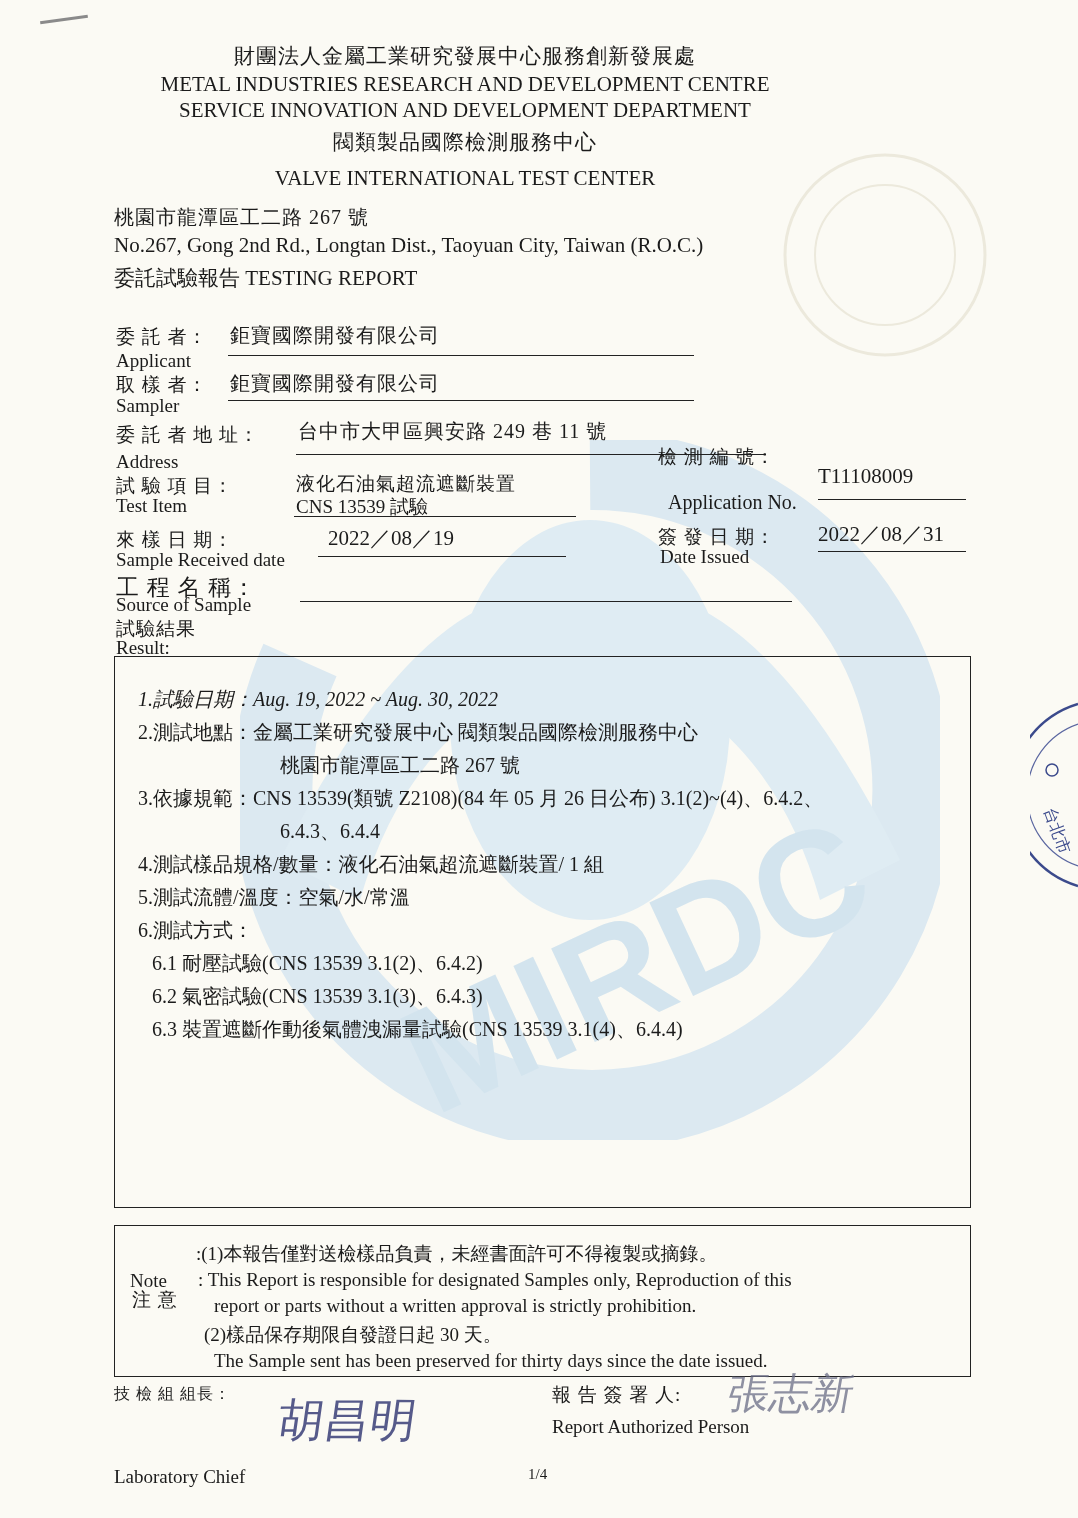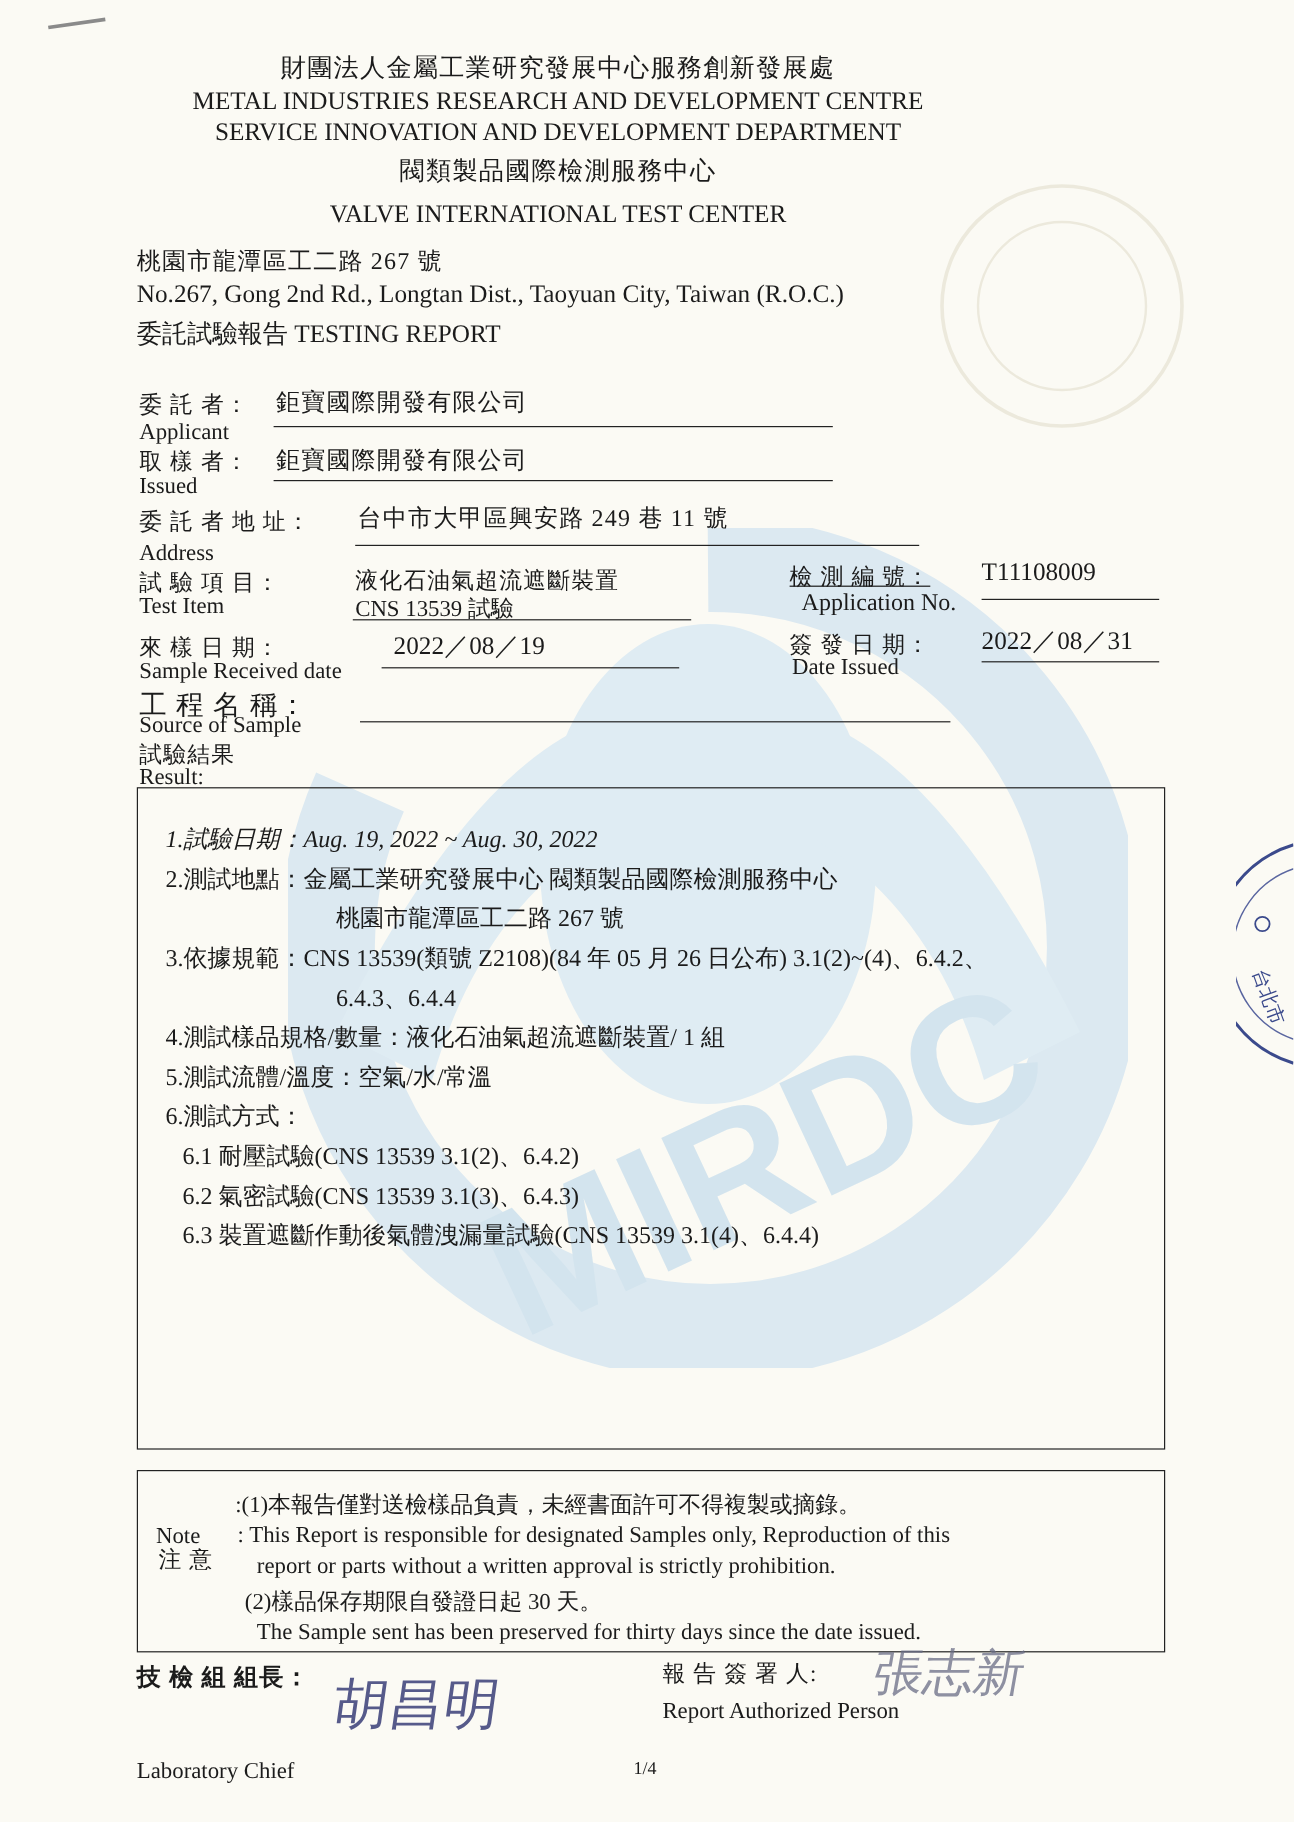--- a/index.html
+++ b/index.html
@@ -44,35 +44,35 @@
 <div class="abs" style="left:114px;top:233px;font-size:21px;">No.267, Gong 2nd Rd., Longtan Dist., Taoyuan City, Taiwan (R.O.C.)</div>
 <div class="abs" style="left:114px;top:264px;font-size:21px;">委託試驗報告  TESTING REPORT</div>
 
 <div class="abs cn" style="left:116px;top:324px;font-size:19px;">委 託 者：</div>
 <div class="abs cn" style="left:230px;top:322px;font-size:20px;">鉅寶國際開發有限公司</div>
 <div class="abs" style="left:116px;top:350px;font-size:19px;">Applicant</div>
 <div class="line" style="left:228px;top:355px;width:466px;"></div>
 
 <div class="abs cn" style="left:116px;top:372px;font-size:19px;">取 樣 者：</div>
 <div class="abs cn" style="left:230px;top:370px;font-size:20px;">鉅寶國際開發有限公司</div>
-<div class="abs" style="left:116px;top:395px;font-size:19px;">Issued</div>
+<div class="abs" style="left:116px;top:395px;font-size:19px;">Sampler</div>
 <div class="line" style="left:228px;top:400px;width:466px;"></div>
 
 <div class="abs cn" style="left:116px;top:422px;font-size:19px;">委 託 者 地 址：</div>
 <div class="abs cn" style="left:298px;top:418px;font-size:20px;">台中市大甲區興安路 249 巷 11 號</div>
 <div class="abs" style="left:116px;top:451px;font-size:19px;">Address</div>
 <div class="line" style="left:296px;top:454px;width:470px;"></div>
 
 <div class="abs cn" style="left:116px;top:473px;font-size:19px;">試  驗  項  目：</div>
 <div class="abs cn" style="left:296px;top:471px;font-size:19px;">液化石油氣超流遮斷裝置</div>
 <div class="abs" style="left:116px;top:495px;font-size:19px;">Test Item</div>
 <div class="abs" style="left:296px;top:494px;font-size:19px;">CNS 13539 試驗</div>
 <div class="line" style="left:294px;top:516px;width:282px;"></div>
 
-<div class="abs cn" style="left:658px;top:468px;font-size:19px;text-decoration:underline;">檢 測 編 號：</div>
+<div class="abs cn" style="left:658px;top:444px;font-size:19px;">檢 測 編 號：</div>
 <div class="abs" style="left:818px;top:464px;font-size:21px;">T11108009</div>
 <div class="abs" style="left:668px;top:491px;font-size:20px;">Application No.</div>
 <div class="line" style="left:818px;top:499px;width:148px;"></div>
 
 <div class="abs cn" style="left:116px;top:527px;font-size:19px;">來  樣  日  期：</div>
 <div class="abs" style="left:328px;top:524px;font-size:21px;">2022／08／19</div>
 <div class="abs" style="left:116px;top:549px;font-size:19px;">Sample Received date</div>
 <div class="line" style="left:318px;top:556px;width:248px;"></div>
 
 <div class="abs cn" style="left:658px;top:524px;font-size:19px;">簽 發 日 期：</div>
@@ -103,21 +103,21 @@
 
 <div class="box" style="left:114px;top:1225px;width:855px;height:150px;"></div>
 <div class="abs cn" style="left:132px;top:1243px;font-size:19px;margin-top:44px;">注  意</div>
 <div class="abs" style="left:196px;top:1241px;font-size:19px;">:(1)本報告僅對送檢樣品負責，未經書面許可不得複製或摘錄。</div>
 <div class="abs" style="left:130px;top:1270px;font-size:19px;">Note</div>
 <div class="abs" style="left:198px;top:1269px;font-size:19px;">: This Report is responsible for designated Samples only, Reproduction of this</div>
 <div class="abs" style="left:214px;top:1295px;font-size:19px;">report or parts without a written approval is strictly prohibition.</div>
 <div class="abs" style="left:204px;top:1322px;font-size:19px;">(2)樣品保存期限自發證日起 30 天。</div>
 <div class="abs" style="left:214px;top:1350px;font-size:19px;">The Sample sent has been preserved for thirty days since the date issued.</div>
 
-<div class="abs cn" style="left:114px;top:1384px;font-size:20px;font-weight:bold;">技 檢 組 組長：</div>
+<div class="abs cn" style="left:114px;top:1384px;font-size:16px;">技 檢 組 組長：</div>
 <div class="abs" style="left:114px;top:1418px;font-size:19px;margin-top:48px;">Laboratory Chief</div>
 <div class="abs" style="left:278px;top:1390px;font-size:46px;color:#3a3f78;font-family:'DejaVu Sans',sans-serif;font-weight:200;transform:skewX(-8deg);opacity:0.85;">胡昌明</div>
 
 <div class="abs cn" style="left:552px;top:1382px;font-size:19px;">報 告 簽 署 人:</div>
 <div class="abs" style="left:552px;top:1416px;font-size:19px;">Report Authorized Person</div>
 <div class="abs" style="left:728px;top:1366px;font-size:42px;color:#6a6d86;font-family:'DejaVu Sans',sans-serif;font-weight:200;transform:skewX(-10deg);opacity:0.75;">張志新</div>
 
 <div class="abs" style="left:528px;top:1466px;font-size:15px;">1/4</div>
 
 <svg class="wm" style="left:1030px;top:700px;" width="48" height="190" viewBox="0 0 48 190">

